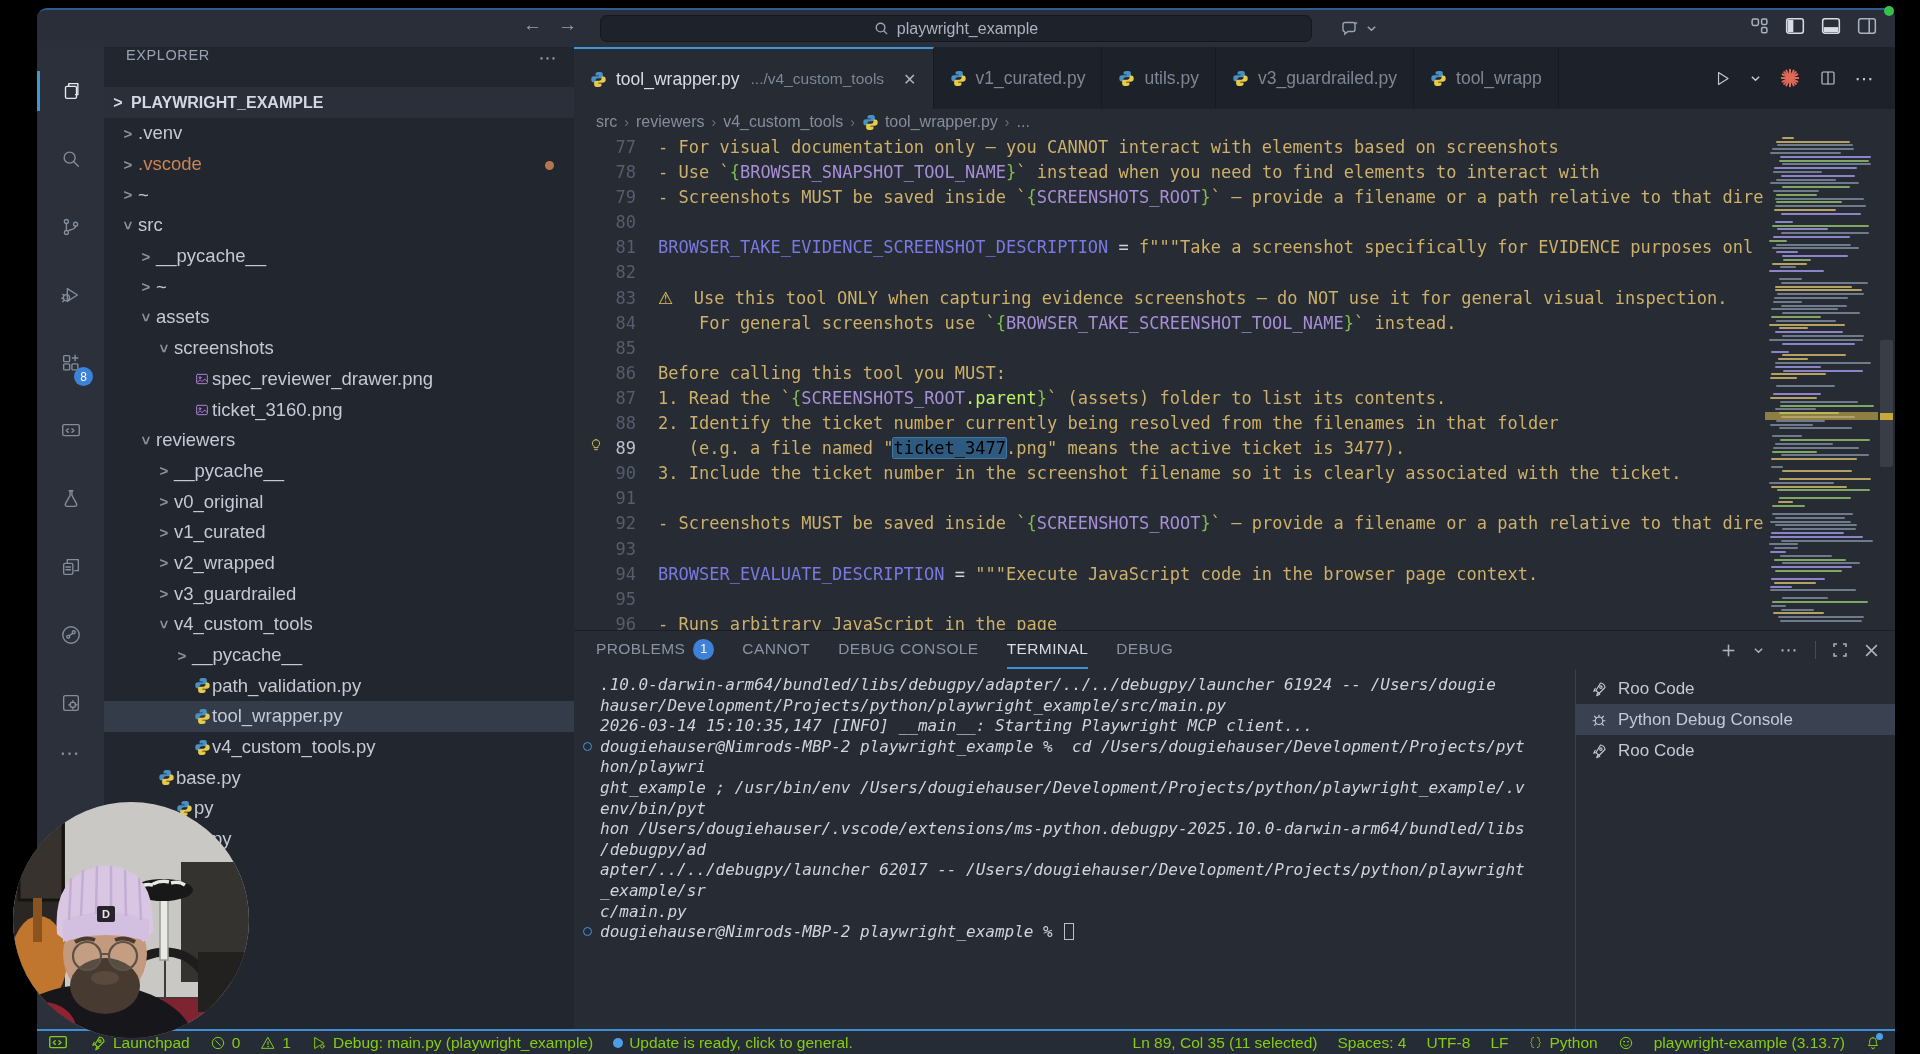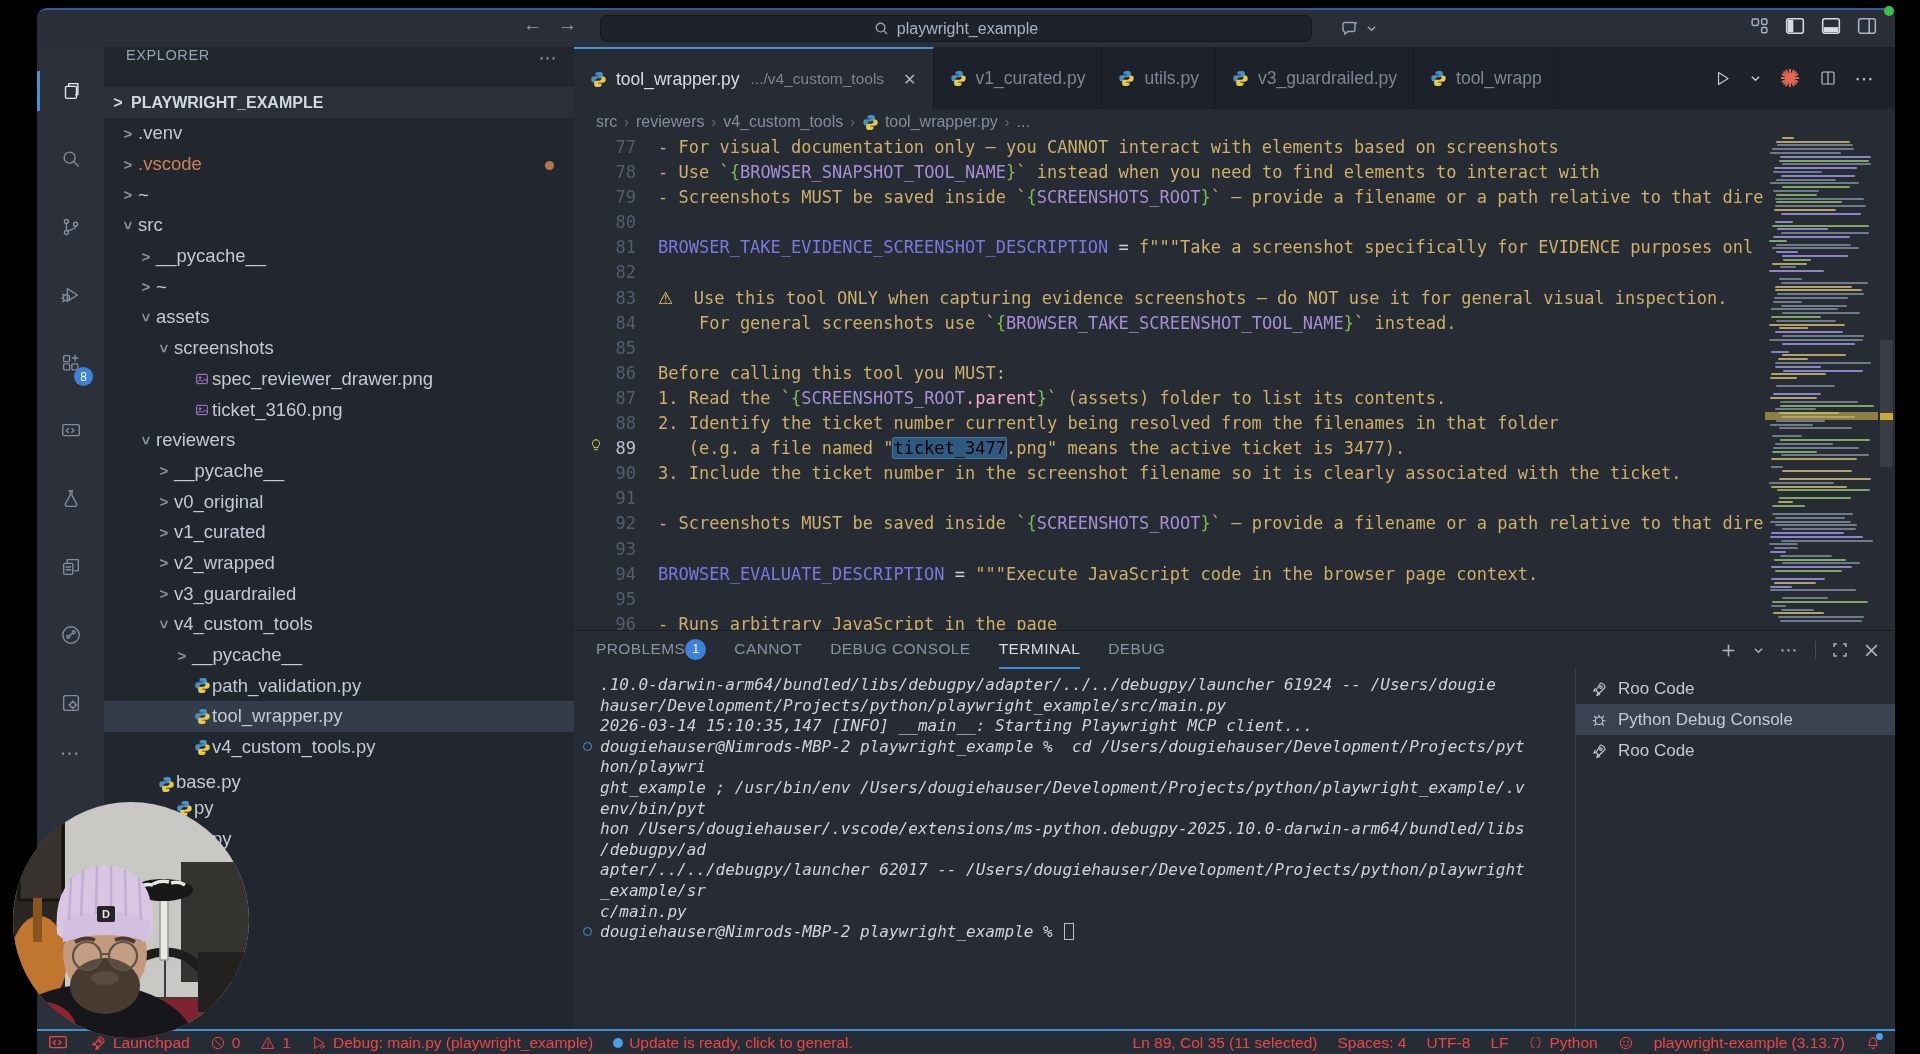--- a/index.html
+++ b/index.html
@@ -72,54 +72,54 @@
   .code { font-family:"DejaVu Sans Mono", monospace; font-size:17px; line-height:25.1px; white-space:pre; }
   .code-line { display:flex; height:25.1px; }
   .gutter { width:84px; flex:0 0 84px; text-align:right; padding-right:22px; color:#555e6d; position:relative; }
   .gutter.cur { color:#b9c2d0; }
   .bulb { position:absolute; left:14px; top:1px; }
   .c-str  { color:#cdb069; }
   .c-var  { color:#a78fd6; }
   .c-def  { color:#7a79e0; }
   .c-br   { color:#7fbf4d; }
   .c-pl   { color:#ccd3dd; }
-  .c-prop { color:#f9a8d4;margin-top:28px; }
+  .c-prop { color:#bef264;margin-top:28px; }
   .c-warn { color:#e7c14f; font-family:"DejaVu Sans", sans-serif; }
   .c-sel  { background:#2e5a80; outline:1px solid #44759e; border-radius:1px; }
 
   .minimap { position:absolute; right:17px; top:0; bottom:0; width:113px; background:#262b34; overflow:hidden; }
   .mm-line { height:2px; margin:1.8px 0 0 6px; border-radius:1px; }
   .mm-find { position:absolute; left:0; right:0; height:8px; background:rgba(230,195,80,0.55); }
   .scrollbar { position:absolute; right:0; top:0; bottom:0; width:17px; }
   .sb-slider { position:absolute; left:2px; right:2px; background:rgba(255,255,255,0.09); border-radius:2px; }
   .sb-mark { position:absolute; left:2px; right:2px; height:7px; background:#c8a83c; }
 
   
   .panel { flex:0 0 399px; height:399px; border-top:1px solid #1a1e25; display:flex; flex-direction:column; background:#262b34; }
   .paneltabs { height:38px; display:flex; align-items:center; padding-left:22px; gap:28px; flex:0 0 38px; }
-  .ptab { color:#8a93a2; font-size:15.5px; letter-spacing:0.4px; display:flex; align-items:center; gap:0;
+  .ptab { color:#8a93a2; font-size:15.5px; letter-spacing:0.4px; display:flex; align-items:center; gap:8px;
           height:100%; border-bottom:2px solid transparent;text-align:center; }
   .ptab.active { color:#d7dce5; border-bottom-color:#3f8ed6; }
   .ptab-badge { min-width:21px; height:21px; border-radius:11px; background:#3d82d8; color:#fff; font-size:12.5px;
                 display:flex; align-items:center; justify-content:center; }
   .panel-actions { margin-left:auto; display:flex; align-items:center; gap:16px; padding-right:16px; color:#aab3c2; }
   .panel-actions .vdiv { width:1px; height:18px; background:#454c59; }
   .panelbody { flex:1 1 auto; display:flex; min-height:0; }
   .terminal { flex:1 1 auto; padding:6px 0 0 26px; font-family:"DejaVu Sans Mono", monospace; font-size:16px;
               line-height:20.6px; color:#ced4de; white-space:pre; position:relative; overflow:hidden; }
   .tline { position:relative;font-style:italic; }
   .tdecor { position:absolute; left:-17px; top:5px; width:9px; height:9px; border:1.5px solid #4a90d9; border-radius:50%; }
   .cursor-block { display:inline-block; width:10px; height:17px; border:1.5px solid #b9c2cc; vertical-align:-3px; margin-left:2px; }
   .termlist { flex:0 0 320px; border-left:1px solid #3a404c; padding-top:4px; }
   .tl-row { height:31px; display:flex; align-items:center; gap:10px; padding-left:14px; color:#c3cad6; font-size:17px; }
   .tl-row.selected { background:#3a4150; }
 
   
   .statusbar { flex:0 0 25px; height:25px; background:#262c36; border-top:2px solid #3f8ed6;
-               display:flex; align-items:center; font-size:15.5px; color:#ef4444; padding:0 14px 0 10px; }
+               display:flex; align-items:center; font-size:15.5px; color:#84cc16; padding:0 14px 0 10px; }
   .st-left, .st-right { display:flex; align-items:center; gap:20px; }
   .st-right { margin-left:auto;justify-content:space-between; }
   .st-item { display:flex; align-items:center; gap:6px; white-space:nowrap; }
   .upd-dot { width:10px; height:10px; border-radius:50%; background:#4aa0e8; }
   .bell-wrap { position:relative; }
   .bell-dot { position:absolute; right:-2px; top:-2px; width:7px; height:7px; border-radius:50%; background:#4aa0e8; }
 
   .webcam { position:absolute; left:13px; top:802px; width:236px; height:236px; z-index:50; }
   svg.ic { display:block; }
 </style>
@@ -381,21 +381,21 @@
             <div class="tree-row" style="padding-left: 68px;">
     <span class="chev"></span>
     <span class="ficon">
                 <svg class="ic" width="17" height="17" viewBox="0 0 16 16">
                   <path fill="#4a90c4" d="M7.9 1C5.4 1 5.2 2.1 5.2 2.9v1.4h3v.7H3.7C2 5 1.2 6.2 1.2 7.9c0 1.7.8 2.9 2.5 2.9h1.4V9.1c0-1.3 1.1-2.2 2.3-2.2h3c1 0 1.7-.8 1.7-1.7V3c0-1.1-1-2-2.2-2z"></path>
                   <path fill="#e8c94a" d="M8.1 15c2.5 0 2.7-1.1 2.7-1.9v-1.4h-3V11h4.5c1.7 0 2.5-1.2 2.5-2.9 0-1.7-.8-2.9-2.5-2.9h-1.4v1.7c0 1.3-1.1 2.2-2.3 2.2h-3c-1 0-1.7.8-1.7 1.7V13c0 1.1 1 2 2.2 2z"></path>
                 </svg>
               </span>
     <span class="tlabel">v4_custom_tools.py</span>
   </div>
-            <div class="tree-row" style="padding-left: 32px; align-items: flex-end;">
+            <div class="tree-row" style="padding-left: 32px;">
     <span class="chev"></span>
     <span class="ficon">
                 <svg class="ic" width="17" height="17" viewBox="0 0 16 16">
                   <path fill="#4a90c4" d="M7.9 1C5.4 1 5.2 2.1 5.2 2.9v1.4h3v.7H3.7C2 5 1.2 6.2 1.2 7.9c0 1.7.8 2.9 2.5 2.9h1.4V9.1c0-1.3 1.1-2.2 2.3-2.2h3c1 0 1.7-.8 1.7-1.7V3c0-1.1-1-2-2.2-2z"></path>
                   <path fill="#e8c94a" d="M8.1 15c2.5 0 2.7-1.1 2.7-1.9v-1.4h-3V11h4.5c1.7 0 2.5-1.2 2.5-2.9 0-1.7-.8-2.9-2.5-2.9h-1.4v1.7c0 1.3-1.1 2.2-2.3 2.2h-3c-1 0-1.7.8-1.7 1.7V13c0 1.1 1 2 2.2 2z"></path>
                 </svg>
               </span>
     <span class="tlabel">base.py</span>
   </div>
             <div class="tree-row" style="padding-left: 50px;">

